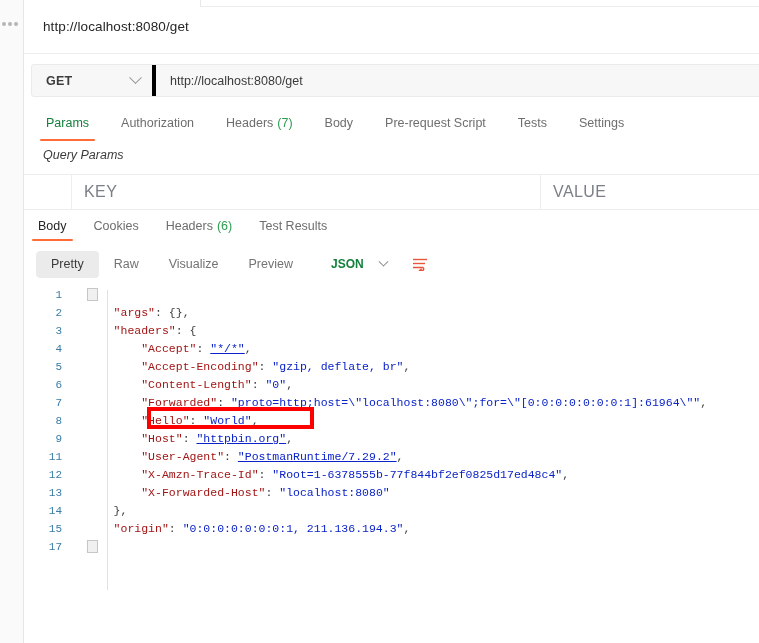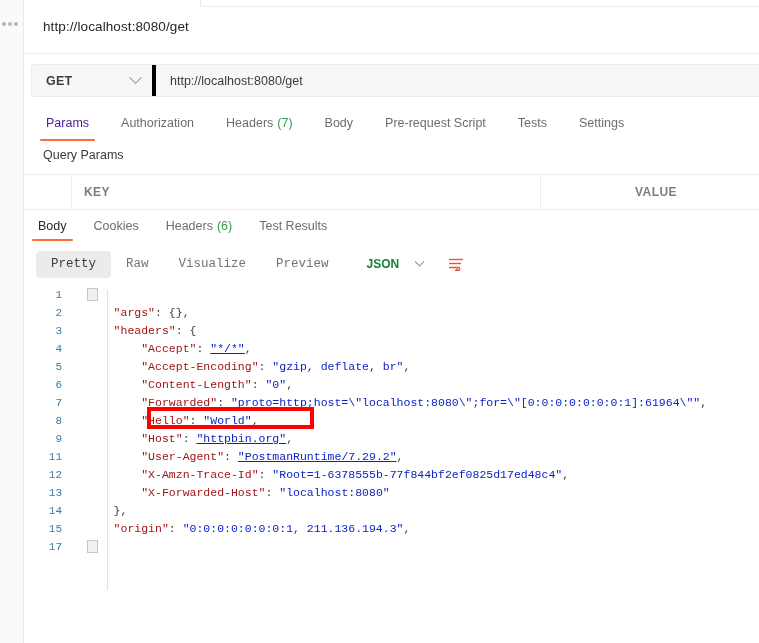--- a/index.html
+++ b/index.html
@@ -112,53 +112,53 @@
   }
   .rtab {
     position: relative;
     height: 30px;
     padding: 0 10px;
     margin-right: 12px;
     font-size: 12.5px; color: #6e6e6e;
     display: flex; align-items: center;
     cursor: pointer; white-space: nowrap;
   }
-  .rtab.active { color: #4c1d95; }
+  .rtab.active { color: #15803d; }
   .rtab.active::after {
     content: ""; position: absolute;
     left: 4px; right: 4px; bottom: -3px;
     height: 2px; background: #ff6c37; border-radius: 1px;
   }
   .cnt { color: #2e9e52; margin-left: 4px; }
 
   
   .qp-label {
     position: absolute; left: 43px; top: 148px;
-    font-size: 12.5px; color: #3b3b3b;
+    font-size: 12.5px; color: #3b3b3b; font-style: italic;
   }
 
   
   .params-table {
     position: absolute; left: 24px; top: 174px;
     width: 735px; height: 36px;
     border-top: 1px solid #ededed;
     border-bottom: 1px solid #ededed;
     background: #ffffff;
     display: flex;
   }
   .pt-check { width: 48px; border-right: 1px solid #ededed; }
   .pt-key {
     width: 469px; border-right: 1px solid #ededed;
     display: flex; align-items: center; padding-left: 12px;
   }
   .pt-val {
-    flex: 1; display: flex; align-items: center; padding-left: 12px; justify-content: center;
+    flex: 1; display: flex; align-items: center; padding-left: 12px;
   }
   .pt-head {
-    font-size: 12px; font-weight: bold; color: #7a7f87;
+    font-size: 16px; font-weight: normal; color: #7a7f87;
     letter-spacing: .4px;
   }
 
   
   .res-tabs {
     position: absolute; left: 24px; top: 212px;
     width: 735px; height: 30px;
     display: flex; align-items: flex-start;
     padding-left: 6px;
   }
@@ -180,21 +180,20 @@
   .fmt-bar {
     position: absolute; left: 24px; top: 248px;
     width: 735px; height: 32px;
     display: flex; align-items: center;
     padding-left: 12px;
   }
   .seg {
     display: flex; align-items: stretch;
     height: 27px; border-radius: 4px; overflow: hidden;
     background: #ffffff;
-    font-family: Liberation Mono, monospace;
   }
   .seg .sgi {
     display: flex; align-items: center; justify-content: center;
     padding: 0 15px;
     font-size: 12.5px; color: #737373;
     cursor: pointer; white-space: nowrap;
   }
   .seg .sgi.active {
     background: #ebebeb; color: #3b3b3b;
     border-radius: 4px;

